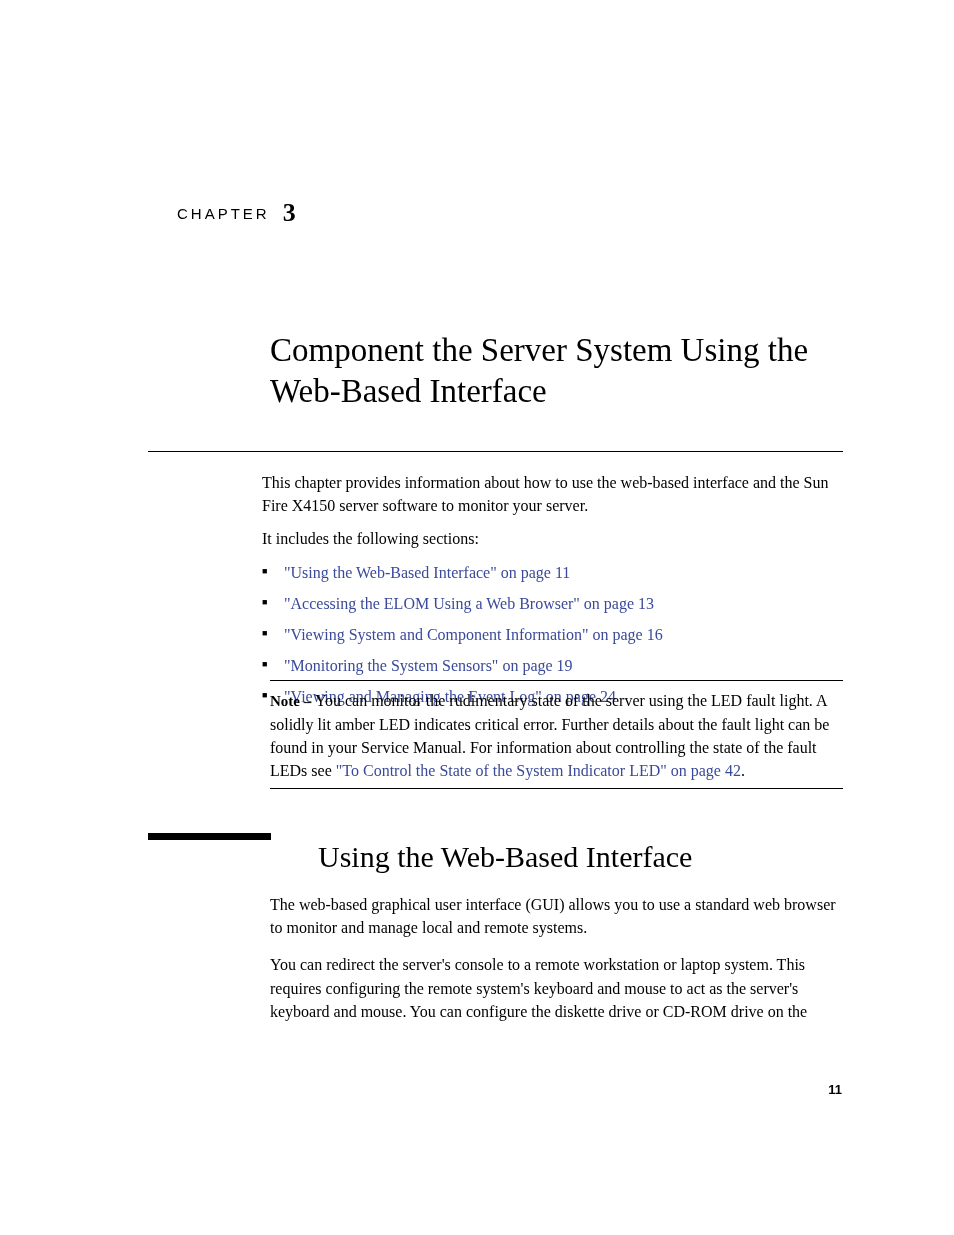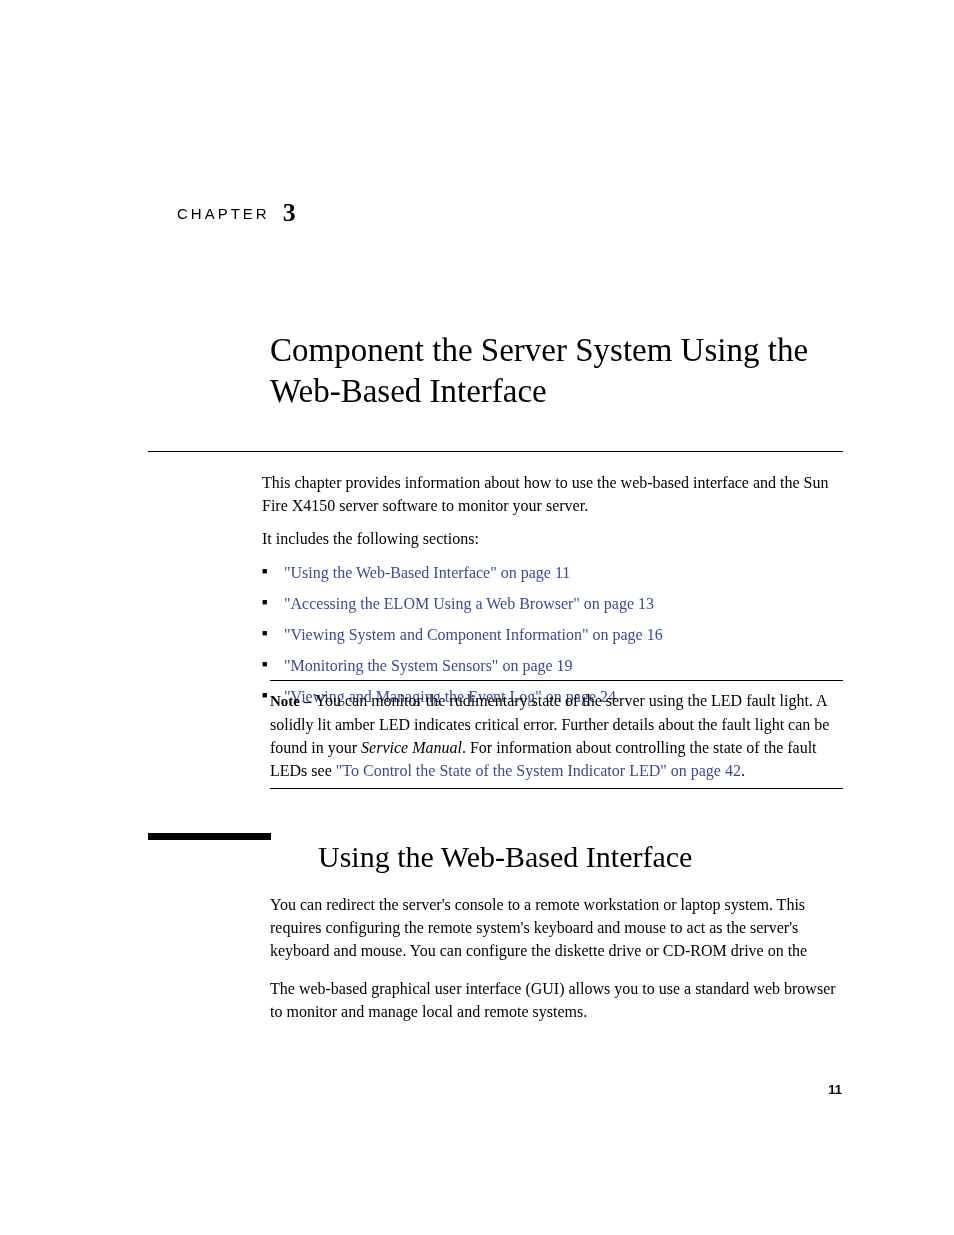--- a/index.html
+++ b/index.html
@@ -89,21 +89,21 @@
   }
   .note-block {
     position: absolute;
     left: 270px;
     top: 689px;
     width: 575px;
     font-size: 16px;
     line-height: 1.45;
   }
   .note-label { font-weight: bold; font-family: Liberation Serif, serif; font-size: 15px; }
-  .italic { font-style: italic; }
+  .italic { }
   .note-rule-bot {
     position: absolute;
     left: 270px;
     top: 788px;
     width: 573px;
     border: none;
     border-top: 1px solid #000;
   }
   .section-bar {
     position: absolute;
@@ -169,19 +169,19 @@
   <hr class="note-rule-top">
   <div class="note-block">
     <span class="note-label">Note – </span><span>You can monitor the rudimentary state of the server using the LED fault light. A solidly lit amber LED indicates critical error. Further details about the fault light can be found in your </span><span class="italic">Service Manual</span><span>. For information about controlling the state of the fault LEDs see </span><span class="link">"To Control the State of the System Indicator LED" on page 42</span><span>.</span>
   </div>
   <hr class="note-rule-bot">
 
   <div class="section-bar"></div>
   <h2 class="section-title">Using the Web-Based Interface</h2>
 
   <div class="section-body">
+    <p>The web-based graphical user interface (GUI) allows you to use a standard web browser to monitor and manage local and remote systems.</p>
     <p>You can redirect the server's console to a remote workstation or laptop system. This requires configuring the remote system's keyboard and mouse to act as the server's keyboard and mouse. You can configure the diskette drive or CD-ROM drive on the</p>
-    <p>The web-based graphical user interface (GUI) allows you to use a standard web browser to monitor and manage local and remote systems.</p>
   </div>
 
   <div class="page-number">11</div>
 
 </div>
 
 </body></html>

